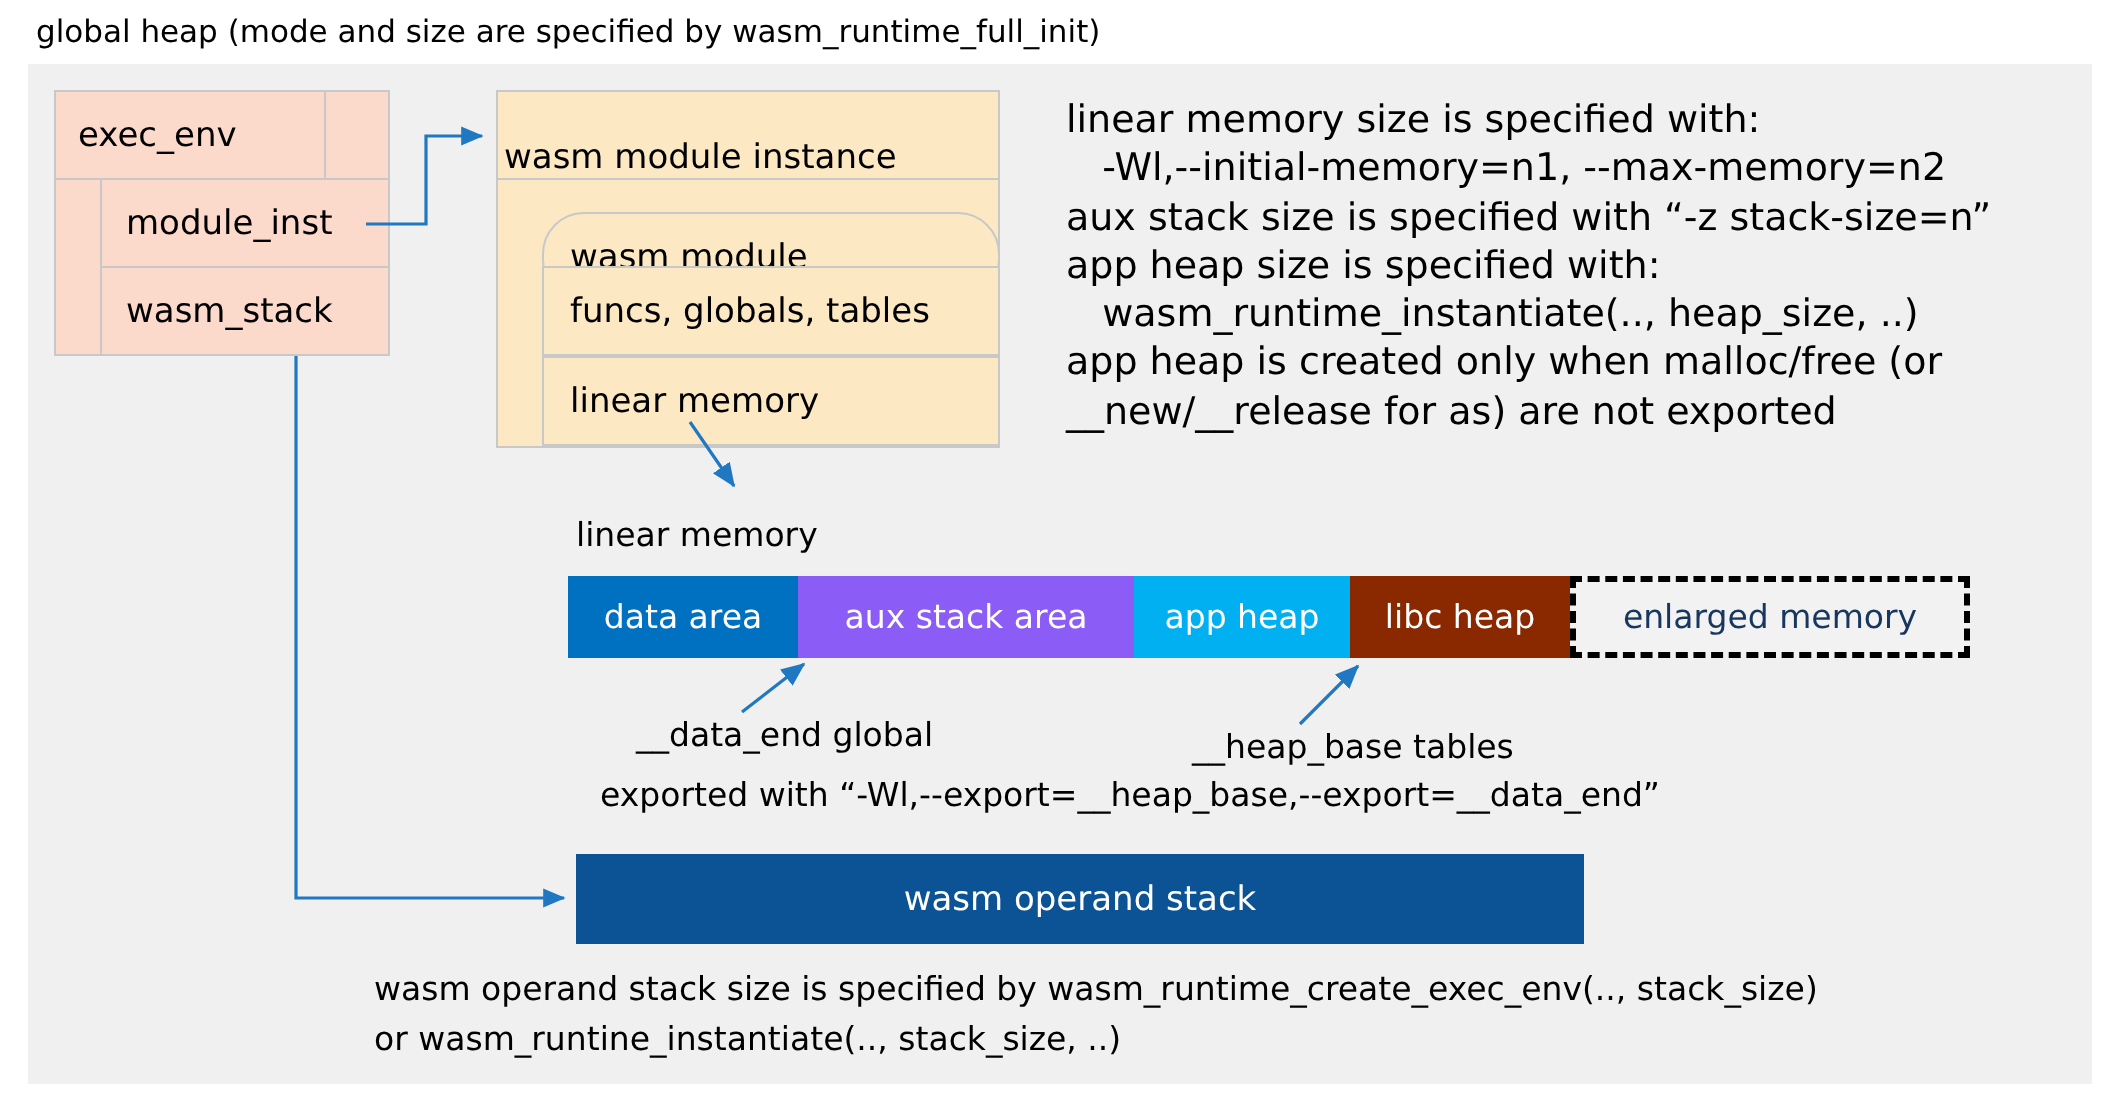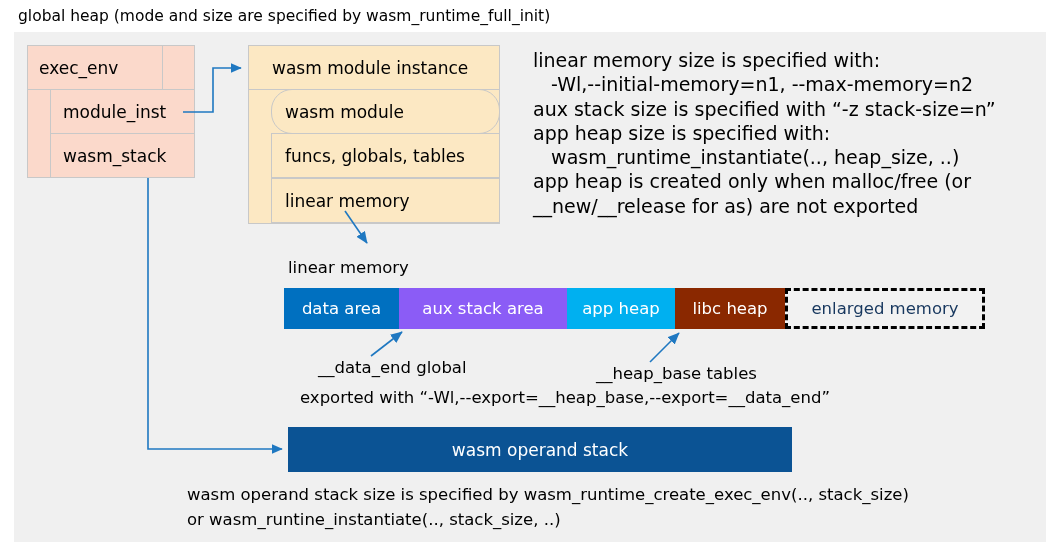--- a/index.html
+++ b/index.html
@@ -80,32 +80,32 @@
     left: 248px; top: 45px;
     width: 252px; height: 179px;
     background: #fce8c3;
     border: 1px solid #c8c8c8;
   }
   .wmi-head {
     left: 248px; top: 45px;
     width: 252px; height: 45px;
     background: #fce8c3;
     border: 1px solid #c8c8c8;
-    display: flex; align-items: center;
-    padding-left: 23px;
+    display: flex; align-items: flex-end;
+    padding-left: 3px;
   }
   .wmi-row {
     left: 271px;
     width: 229px; height: 45px;
     background: #fce8c3;
     border: 1px solid #c8c8c8;
     display: flex; align-items: center;
     padding-left: 13px;
   }
-  .wmi-row.r1 { top: 89px; border-radius: 21px; }
+  .wmi-row.r1 { top: 106px; border-radius: 21px; }
   .wmi-row.r2 { top: 133px; }
   .wmi-row.r3 { top: 178px; }
 
   .boxlabel {
     font-size: 17px;
     color: #000;
     white-space: nowrap;
   }
 
   

